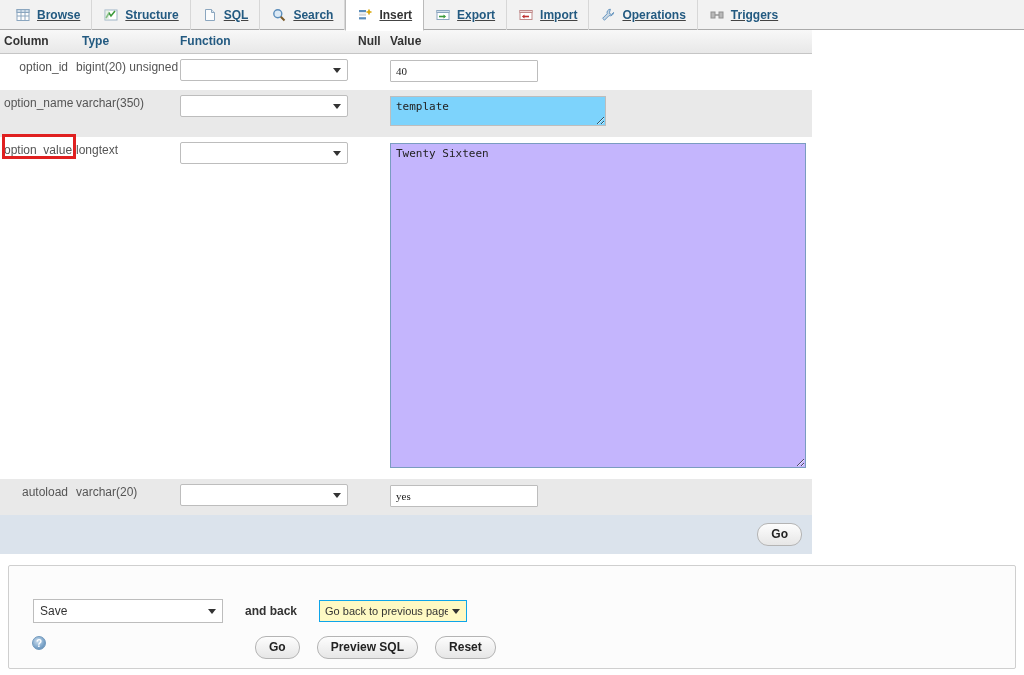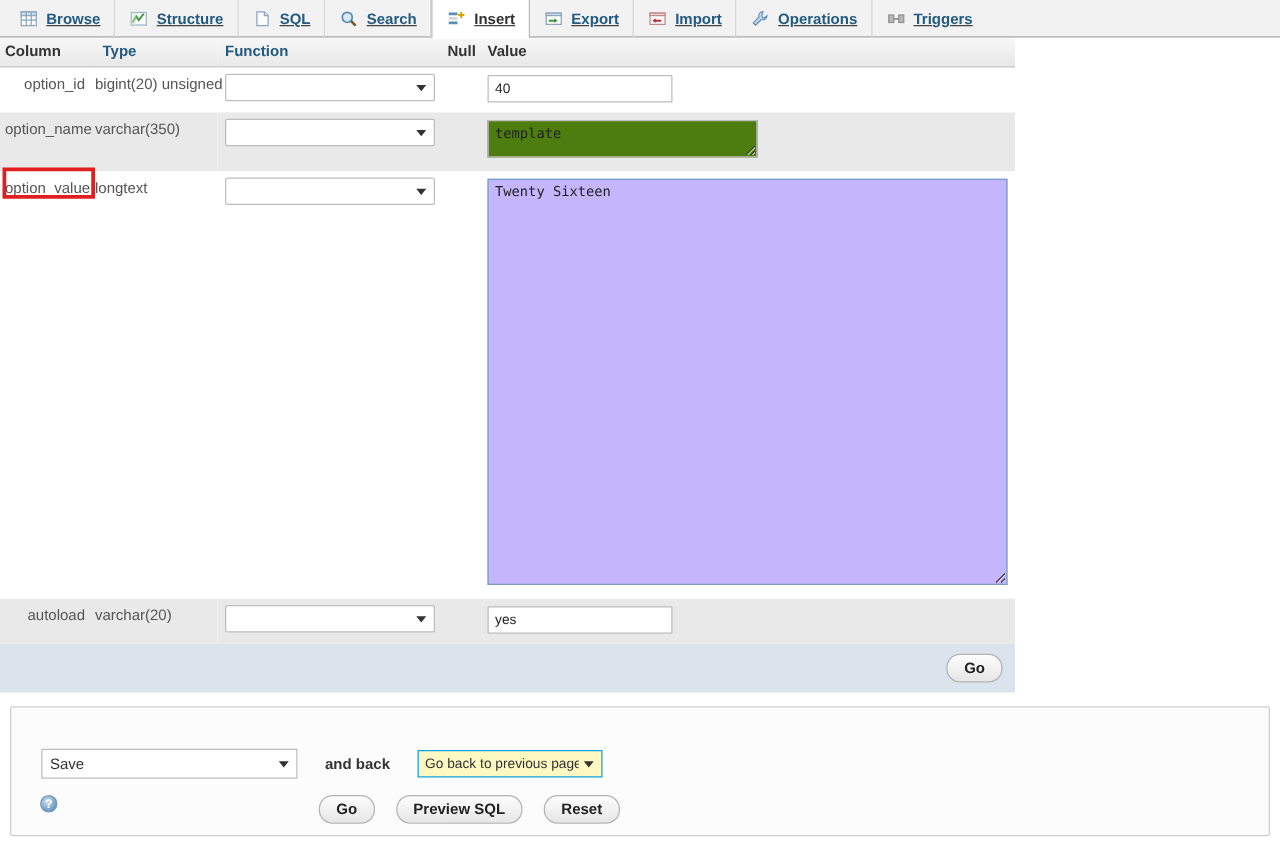--- a/index.html
+++ b/index.html
@@ -120,31 +120,31 @@
     border-top: 5px solid #333;
     pointer-events: none;
   }
 
   .txtinput {
     width: 148px;
     height: 22px;
     border: 1px solid #bdbdbd;
     border-radius: 1px;
     background: #fff;
-    font-family: Liberation Sans, sans-serif;
+    font-family: Liberation Serif, serif;
     font-size: 11px;
     color: #222;
     padding: 2px 5px;
   }
 
   .ta-small {
     width: 216px;
     height: 30px;
     border: 1px solid #bdbdbd;
-    background: #4d7c0f;
+    background: #7dd3fc;
     font-family: "DejaVu Sans Mono", monospace;
     font-size: 11px;
     color: #222;
     padding: 3px 5px;
     resize: both;
     line-height: 13px;
     overflow: hidden;
   }
 
   .ta-big {
@@ -196,21 +196,21 @@
   }
   .panel-row1 {
     position: absolute;
     left: 24px; top: 33px;
     display: flex;
     align-items: center;
     gap: 0;
   }
   .sel-save {
     -webkit-appearance: none; appearance: none;
-    width: 205px; height: 24px;
+    width: 190px; height: 24px;
     border: 1px solid #bdbdbd;
     background: #fff;
     font-family: "Liberation Sans", sans-serif;
     font-size: 12px;
     color: #333;
     padding: 0 20px 0 6px;
   }
   .sel-then {
     -webkit-appearance: none; appearance: none;
     width: 148px; height: 22px;

